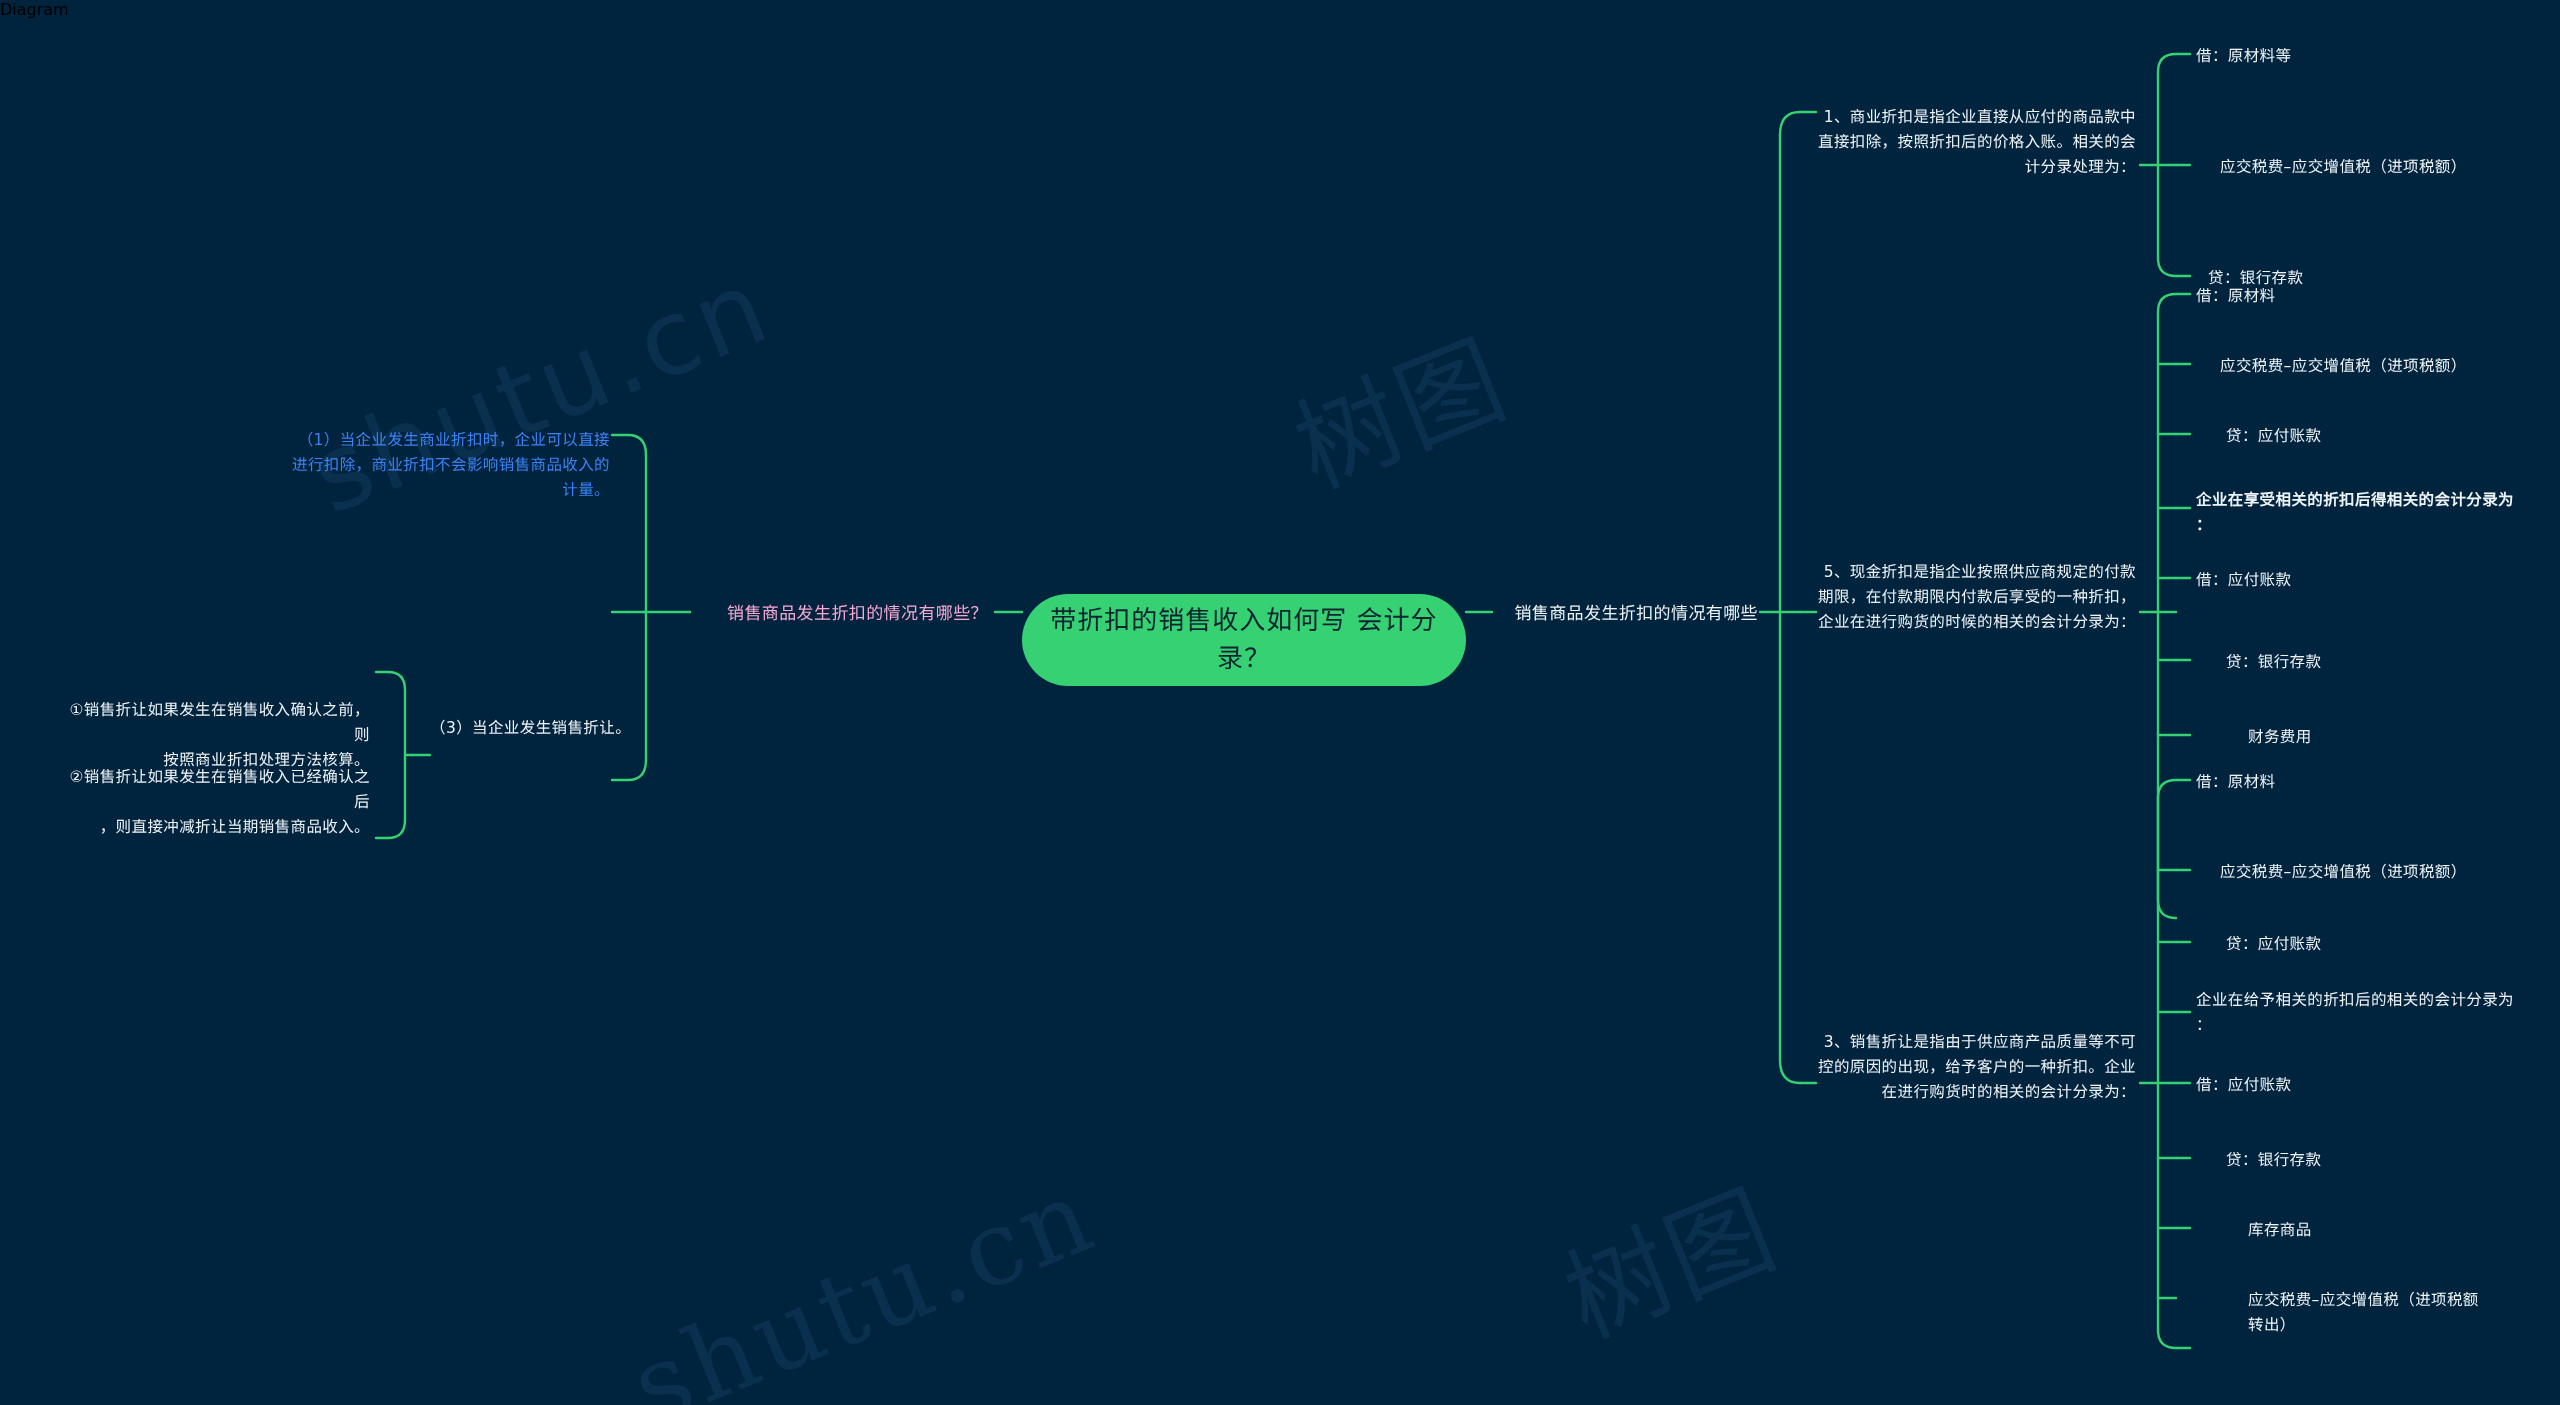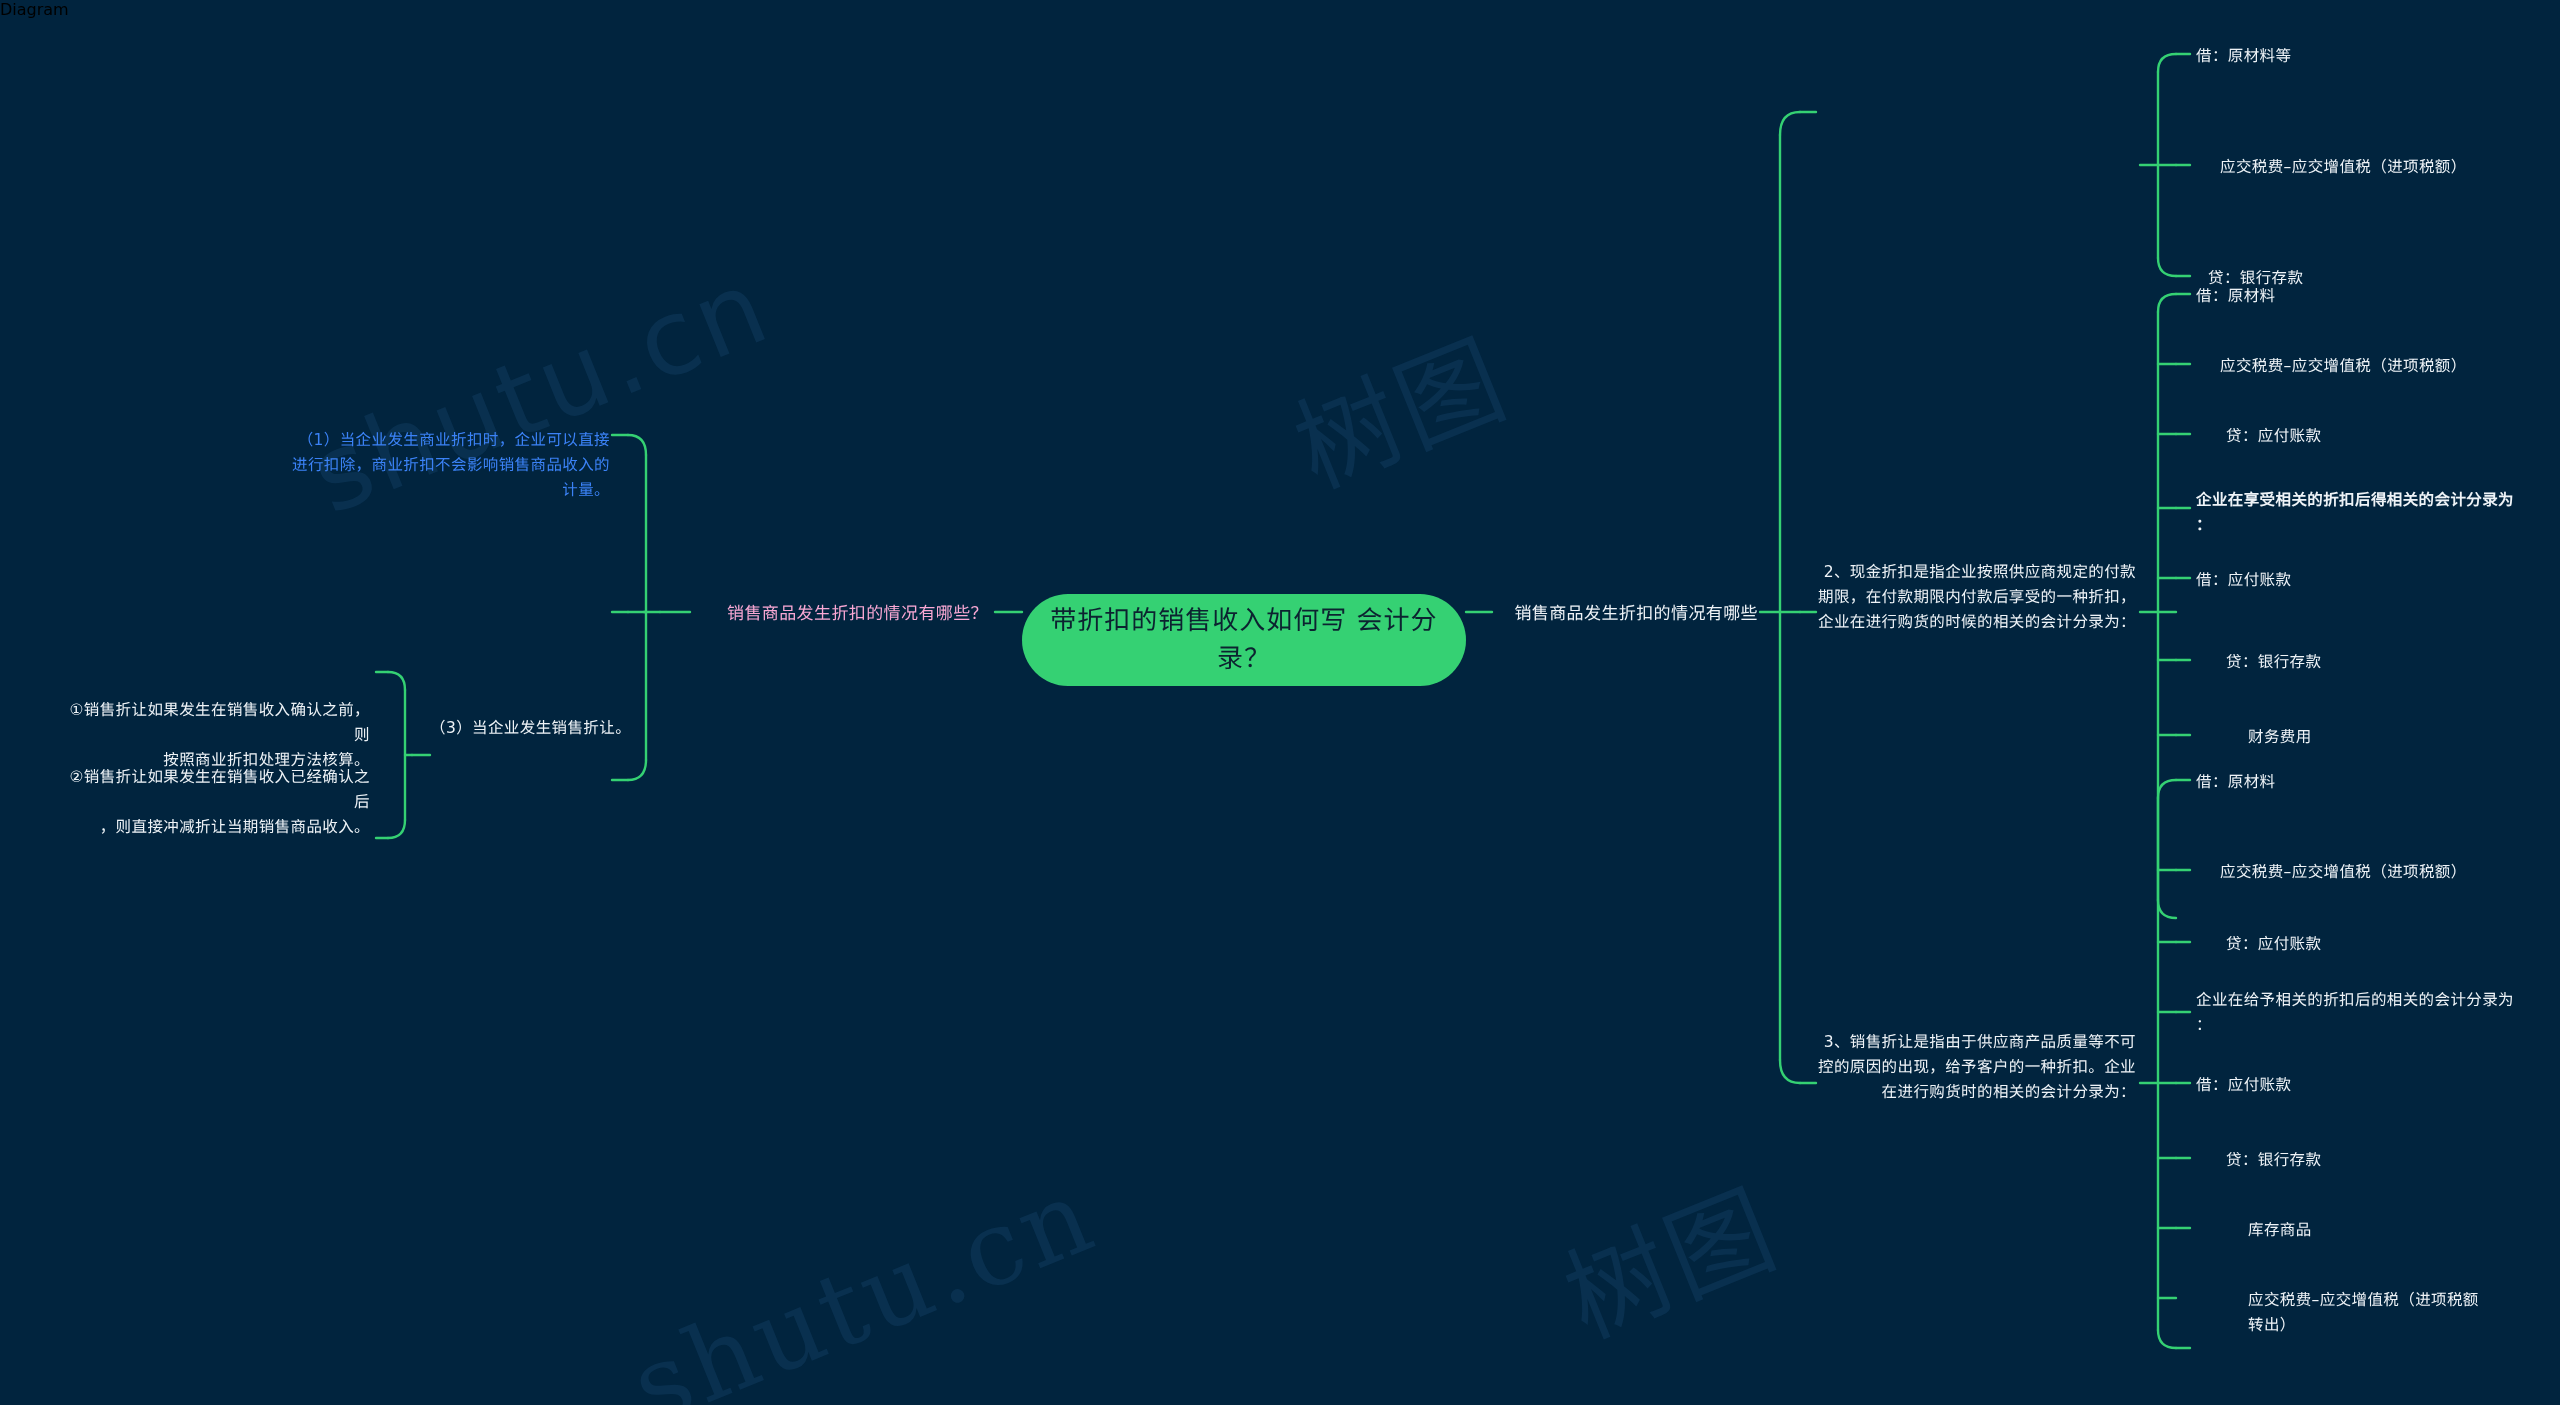--- a/index.html
+++ b/index.html
@@ -170,21 +170,24 @@
 计量。</div>
   <div class="node sm" style="left: 430px; top: 716px; width: 220px; color: rgb(238, 243, 247);">（3）当企业发生销售折让。</div>
 
   <div class="node sm r" style="left: 55px; top: 660px; width: 315px; color: rgb(238, 243, 247); margin-top: 38px;">①销售折让如果发生在销售收入确认之前，则
 按照商业折扣处理方法核算。</div>
   <div class="node sm r" style="left: 55px; top: 765px; width: 315px; color: rgb(238, 243, 247);">②销售折让如果发生在销售收入已经确认之后
 ，则直接冲减折让当期销售商品收入。</div>
 
   <div class="node r" style="left: 1490px; top: 600px; width: 268px; color: rgb(238, 243, 247);">销售商品发生折扣的情况有哪些</div>
 
-  <div class="node sm r" style="left: 1816px; top: 560px; width: 320px; color: rgb(238, 243, 247);">2、现金折扣是指企业按照供应商规定的付款
+  <div class="node sm r" style="left: 1816px; top: 105px; width: 320px; color: rgb(238, 243, 247);">1、商业折扣是指企业直接从应付的商品款中
+直接扣除，按照折扣后的价格入账。相关的会
+计分录处理为：</div>
+  <div class="node sm r" style="left: 1816px; top: 560px; width: 320px; color: rgb(238, 243, 247);">5、现金折扣是指企业按照供应商规定的付款
 期限，在付款期限内付款后享受的一种折扣，
 企业在进行购货的时候的相关的会计分录为：</div>
   <div class="node sm r" style="left: 1816px; top: 1030px; width: 320px; color: rgb(238, 243, 247);">3、销售折让是指由于供应商产品质量等不可
 控的原因的出现，给予客户的一种折扣。企业
 在进行购货时的相关的会计分录为：</div>
 
   <div class="node sm" style="left: 2196px; top: 44px; width: 340px; color: rgb(238, 243, 247);">借：原材料等</div>
   <div class="node sm" style="left: 2220px; top: 155px; width: 340px; color: rgb(238, 243, 247);">应交税费–应交增值税（进项税额）</div>
   <div class="node sm" style="left: 2208px; top: 266px; width: 340px; color: rgb(238, 243, 247);">贷：银行存款</div>
 

